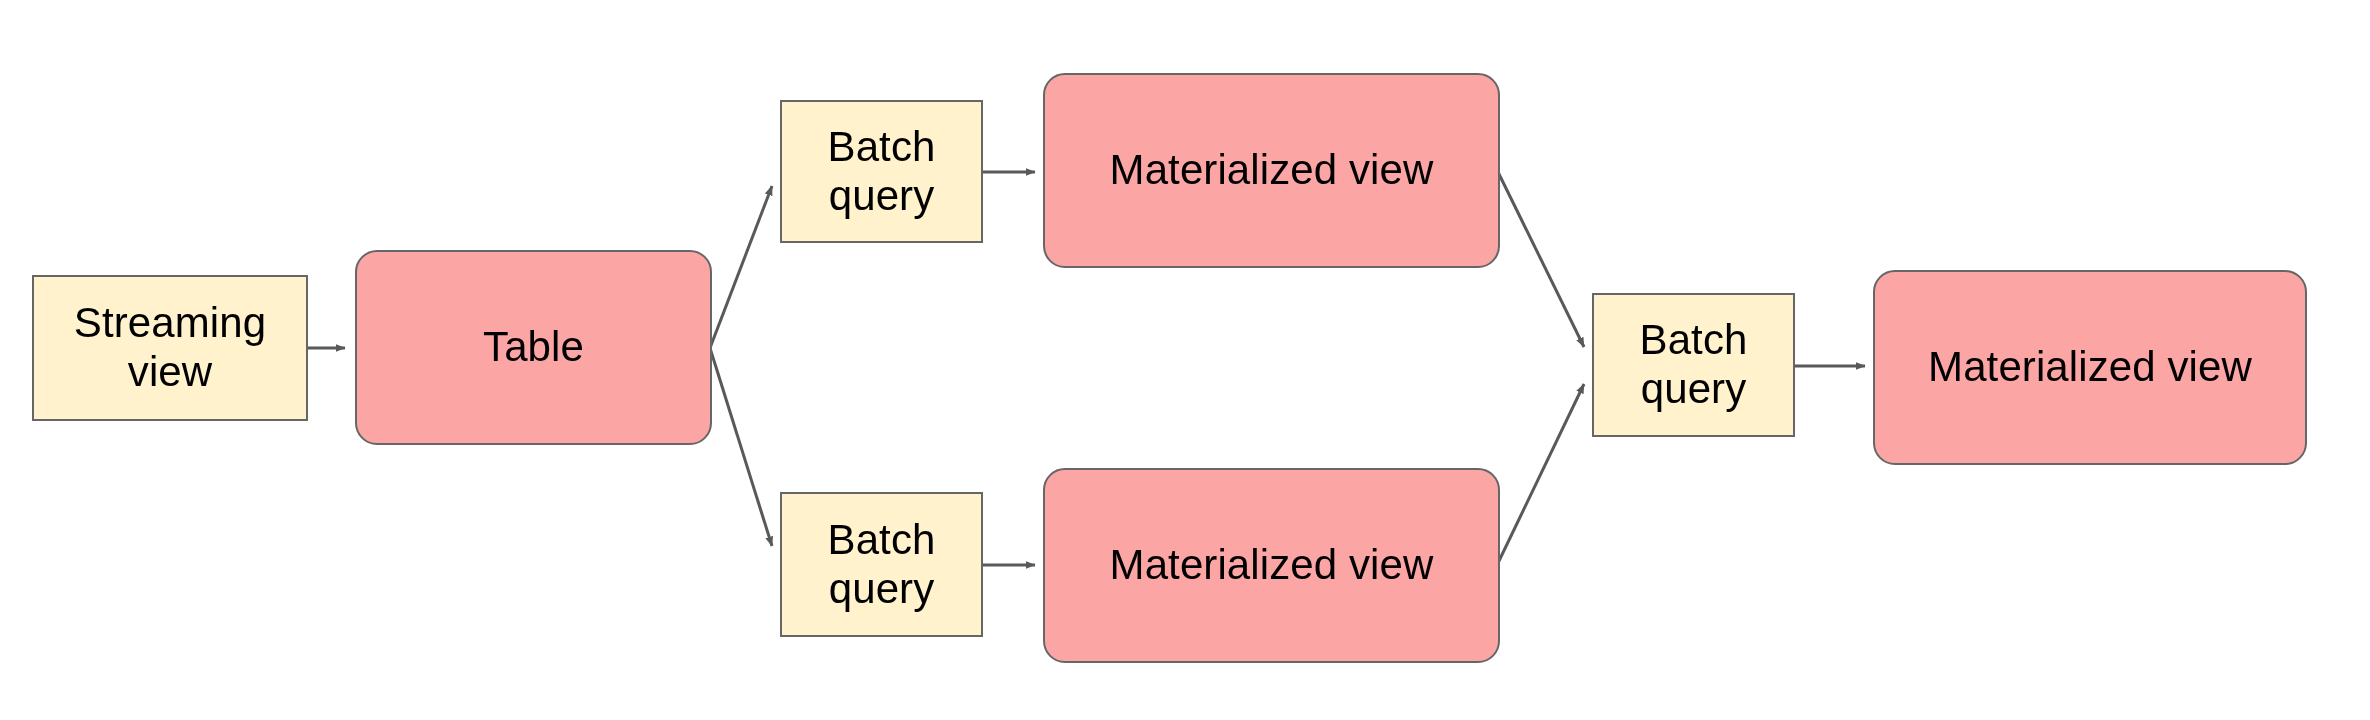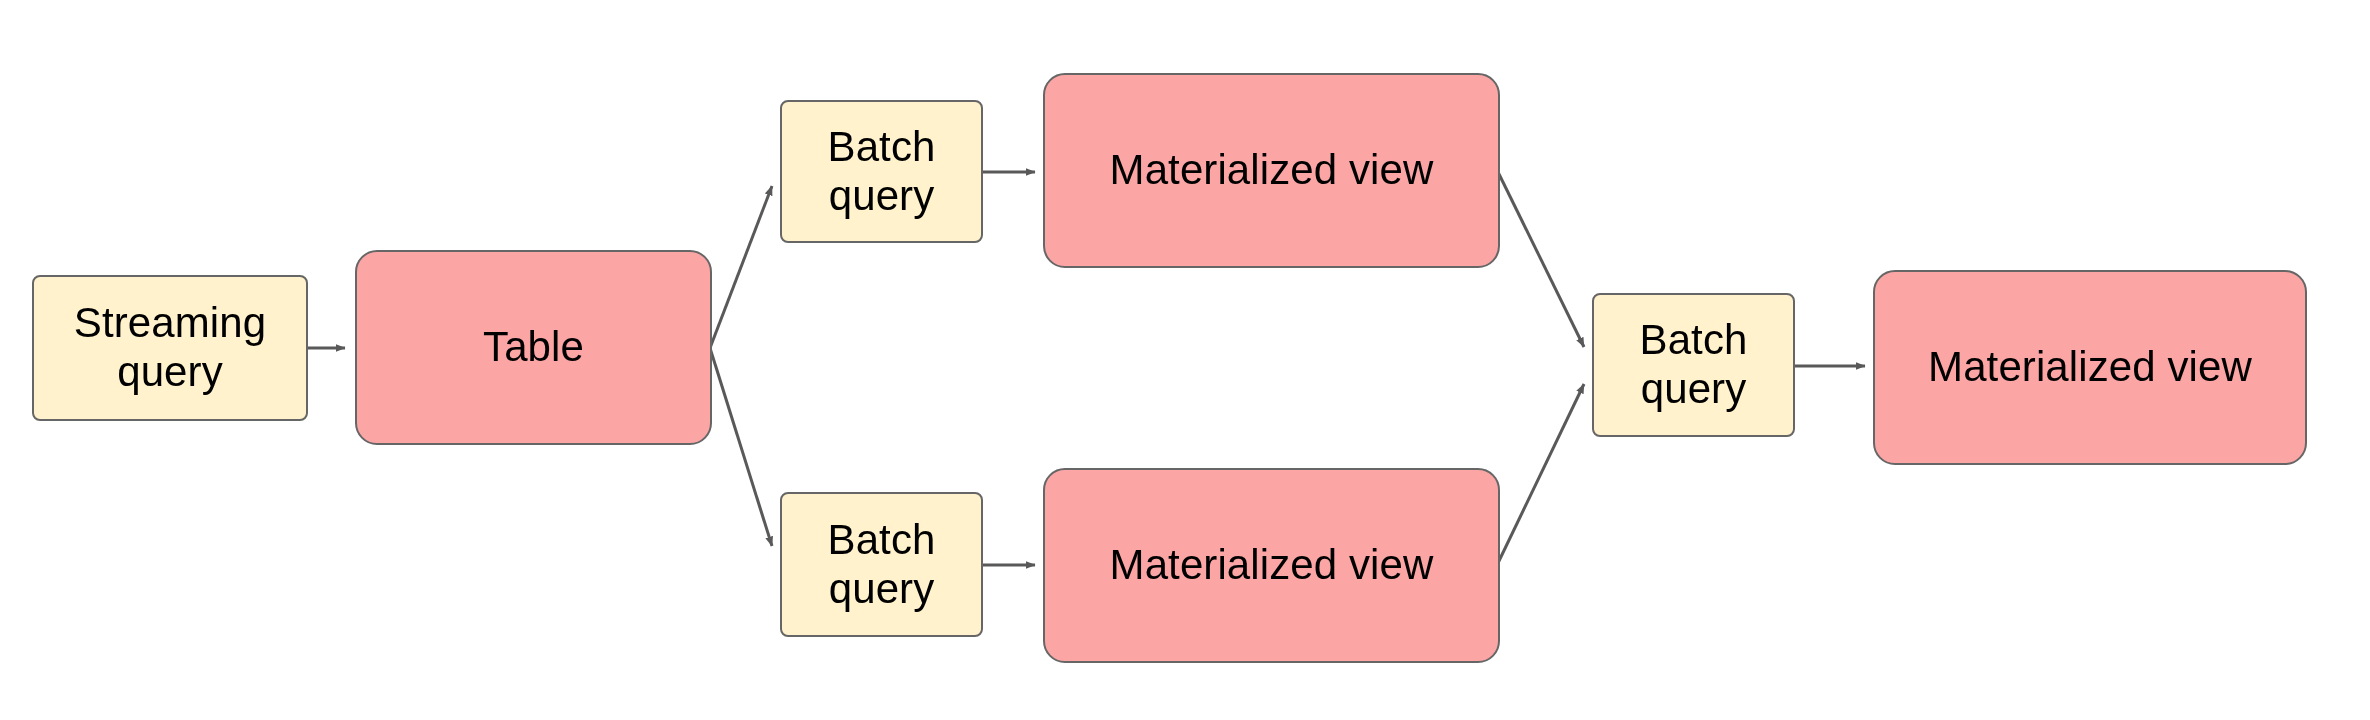--- a/index.html
+++ b/index.html
@@ -36,21 +36,21 @@
     text-align: center;
     color: #000000;
     font-family: "Liberation Sans", sans-serif;
     font-size: 42px;
     line-height: 1.16;
     letter-spacing: 0.1px;
     z-index: 2;
   }
   .node-process {
     background: #fff2cc;
-    border-radius: 8px;
+    border-radius: 0;
   }
   .node-store {
     background: #fca5a5;
     border-radius: 22px;
   }
   .node-label {
     display: block;
     white-space: pre-line;
     padding: 0 6px;
   }
@@ -95,21 +95,21 @@
       <line x1="1498" y1="563" x2="1584" y2="384" stroke="#595959" stroke-width="3" marker-end="url(#arrowhead)"></line>
     </g>
 
     <g>
       <line x1="1795" y1="366" x2="1865" y2="366" stroke="#595959" stroke-width="3" marker-end="url(#arrowhead)"></line>
     </g>
   </svg>
 
   <div class="node node-process" style="left:32px; top:275px; width:276px; height:146px;">
     <span class="node-label">Streaming
-query</span>
+view</span>
   </div>
 
   <div class="node node-store" style="left:355px; top:250px; width:357px; height:195px;">
     <span class="node-label">Table</span>
   </div>
 
   <div class="node node-process" style="left:780px; top:100px; width:203px; height:143px;">
     <span class="node-label">Batch
 query</span>
   </div>

